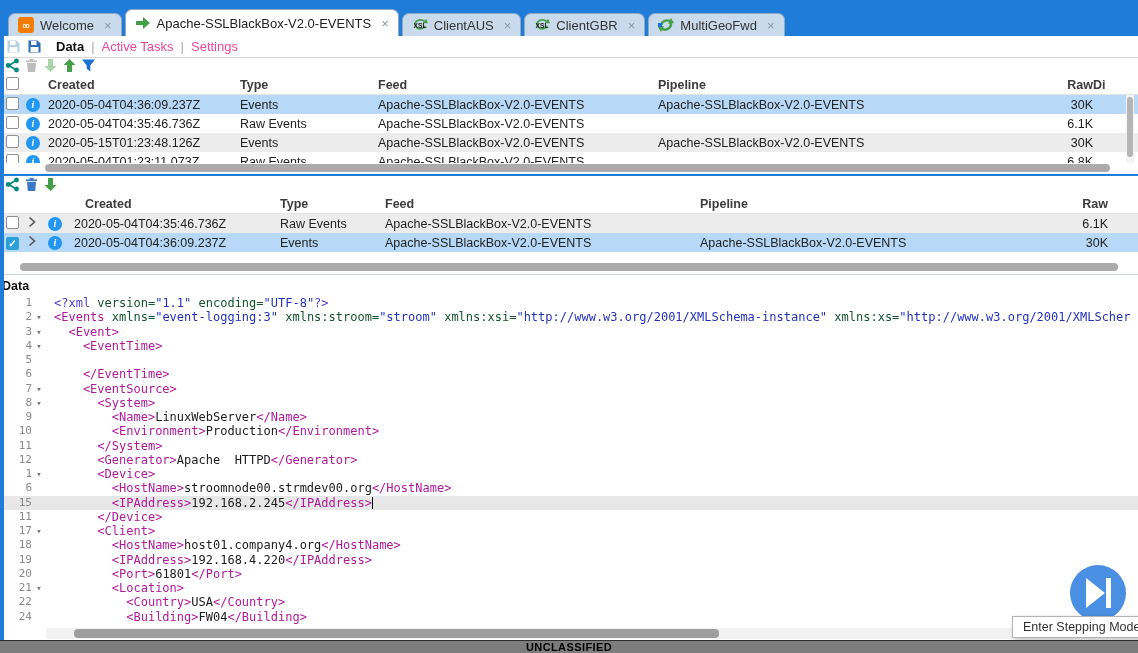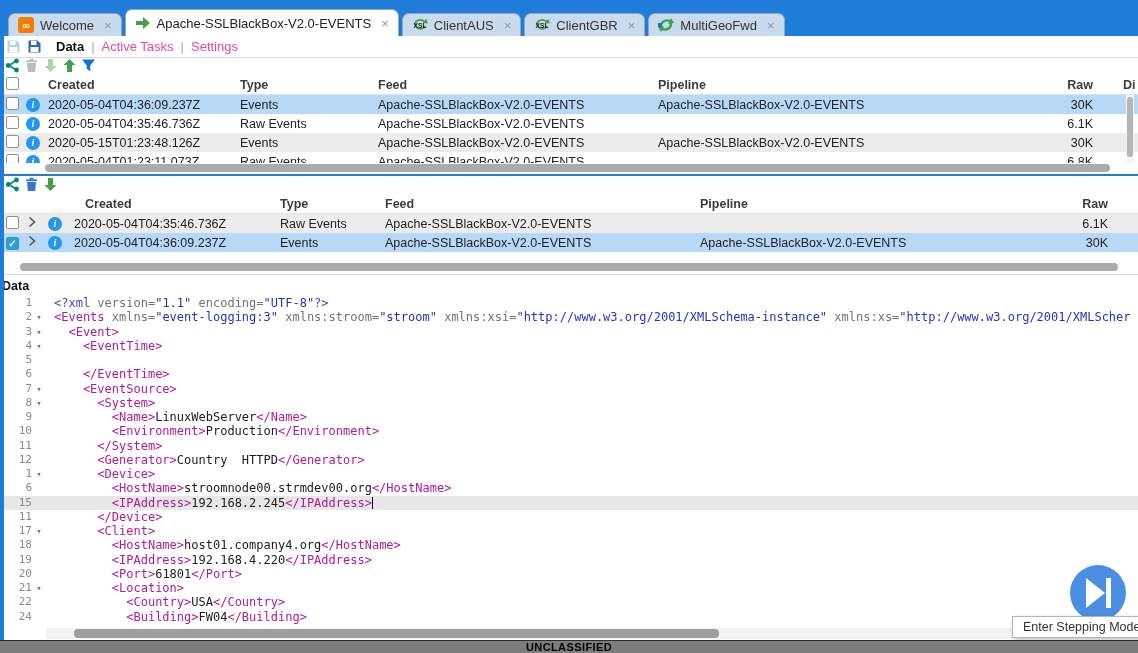--- a/index.html
+++ b/index.html
@@ -54,21 +54,21 @@
 
   .editor { position:absolute; left:0; top:296px; width:1138px; height:344px; background:#fff; overflow:hidden; font-family:"DejaVu Sans Mono", monospace; font-size:12px; }
   .codeline { display:flex; height:14.25px; line-height:14.25px; white-space:pre; }
   .codeline.activeln { background:#e7e7e7; }
   .gut { width:46px; flex:0 0 46px; display:flex; justify-content:flex-end; color:#8a8a8a; font-size:11px; }
   .gut .num { width:30px; text-align:right; }
   .gut .fold { width:14px; text-align:center; color:#777; font-size:9px; }
   .code { padding-left:8px; overflow:hidden; }
   .c-pi  { color:#4b3fd0; }
   .c-tag { color:#b01a9b; }
-  .c-attr{ color:#737373; }
+  .c-attr{ color:#14532d; }
   .c-val { color:#2433bb; }
   .c-txt { color:#1c1c1c; }
   .cursor { display:inline-block; width:0; height:12px; border-left:1.5px solid #000; vertical-align:-2px; }
 
   
   .ed-hscroll { position:absolute; left:46px; top:628px; width:966px; height:11px; background:#f2f2f2; }
   .ed-hthumb { position:absolute; left:28px; top:1px; width:645px; height:9px; background:#9e9e9e; border-radius:4px; }
 
   
   .step-btn { position:absolute; left:1069px; top:564px; width:58px; height:58px; }
@@ -215,21 +215,21 @@
 </div>
 
 <div class="thead grid1" style="top:76px;">
   <span><span class="cb"></span></span>
   <span></span>
   <span>Created</span>
   <span>Type</span>
   <span>Feed</span>
   <span>Pipeline</span>
   <span class="cell-r">Raw</span>
-  <span style="padding-left:30px;">Di</span>
+  <span style="">Di</span>
 </div>
 <div class="rows" style="top:95px; height:68px;" id="table1">
     <div class="trow grid1 sel">
       <span><span class="cb"></span></span>
       <span><span class="info">i</span></span>
       <span>2020-05-04T04:36:09.237Z</span>
       <span>Events</span>
       <span>Apache-SSLBlackBox-V2.0-EVENTS</span>
       <span>Apache-SSLBlackBox-V2.0-EVENTS</span>
       <span class="cell-r">30K</span>
@@ -395,21 +395,21 @@
     <div class="codeline"><span class="gut"><span class="num">2</span><span class="fold">▾</span></span><span class="code"><span class="c-tag">&lt;Events </span><span class="c-attr">xmlns=</span><span class="c-val">"event-logging:3"</span><span class="c-attr"> xmlns:stroom=</span><span class="c-val">"stroom"</span><span class="c-attr"> xmlns:xsi=</span><span class="c-val">"http://www.w3.org/2001/XMLSchema-instance"</span><span class="c-attr"> xmlns:xs=</span><span class="c-val">"http://www.w3.org/2001/XMLScher</span></span></div>
     <div class="codeline"><span class="gut"><span class="num">3</span><span class="fold">▾</span></span><span class="code"><span class="c-tag">  &lt;Event&gt;</span></span></div>
     <div class="codeline"><span class="gut"><span class="num">4</span><span class="fold">▾</span></span><span class="code"><span class="c-tag">    &lt;EventTime&gt;</span></span></div>
     <div class="codeline"><span class="gut"><span class="num">5</span><span class="fold"></span></span></div>
     <div class="codeline"><span class="gut"><span class="num">6</span><span class="fold"></span></span><span class="code"><span class="c-tag">    &lt;/EventTime&gt;</span></span></div>
     <div class="codeline"><span class="gut"><span class="num">7</span><span class="fold">▾</span></span><span class="code"><span class="c-tag">    &lt;EventSource&gt;</span></span></div>
     <div class="codeline"><span class="gut"><span class="num">8</span><span class="fold">▾</span></span><span class="code"><span class="c-tag">      &lt;System&gt;</span></span></div>
     <div class="codeline"><span class="gut"><span class="num">9</span><span class="fold"></span></span><span class="code"><span class="c-tag">        &lt;Name&gt;</span><span class="c-txt">LinuxWebServer</span><span class="c-tag">&lt;/Name&gt;</span></span></div>
     <div class="codeline"><span class="gut"><span class="num">10</span><span class="fold"></span></span><span class="code"><span class="c-tag">        &lt;Environment&gt;</span><span class="c-txt">Production</span><span class="c-tag">&lt;/Environment&gt;</span></span></div>
     <div class="codeline"><span class="gut"><span class="num">11</span><span class="fold"></span></span><span class="code"><span class="c-tag">      &lt;/System&gt;</span></span></div>
-    <div class="codeline"><span class="gut"><span class="num">12</span><span class="fold"></span></span><span class="code"><span class="c-tag">      &lt;Generator&gt;</span><span class="c-txt">Country  HTTPD</span><span class="c-tag">&lt;/Generator&gt;</span></span></div>
+    <div class="codeline"><span class="gut"><span class="num">12</span><span class="fold"></span></span><span class="code"><span class="c-tag">      &lt;Generator&gt;</span><span class="c-txt">Apache  HTTPD</span><span class="c-tag">&lt;/Generator&gt;</span></span></div>
     <div class="codeline"><span class="gut"><span class="num">1</span><span class="fold">▾</span></span><span class="code"><span class="c-tag">      &lt;Device&gt;</span></span></div>
     <div class="codeline"><span class="gut"><span class="num">6</span><span class="fold"></span></span><span class="code"><span class="c-tag">        &lt;HostName&gt;</span><span class="c-txt">stroomnode00.strmdev00.org</span><span class="c-tag">&lt;/HostName&gt;</span></span></div>
     <div class="codeline activeln"><span class="gut"><span class="num">15</span><span class="fold"></span></span><span class="code"><span class="c-tag">        &lt;IPAddress&gt;</span><span class="c-txt">192.168.2.245</span><span class="c-tag">&lt;/IPAddress&gt;</span><span class="cursor"></span></span></div>
     <div class="codeline"><span class="gut"><span class="num">11</span><span class="fold"></span></span><span class="code"><span class="c-tag">      &lt;/Device&gt;</span></span></div>
     <div class="codeline"><span class="gut"><span class="num">17</span><span class="fold">▾</span></span><span class="code"><span class="c-tag">      &lt;Client&gt;</span></span></div>
     <div class="codeline"><span class="gut"><span class="num">18</span><span class="fold"></span></span><span class="code"><span class="c-tag">        &lt;HostName&gt;</span><span class="c-txt">host01.company4.org</span><span class="c-tag">&lt;/HostName&gt;</span></span></div>
     <div class="codeline"><span class="gut"><span class="num">19</span><span class="fold"></span></span><span class="code"><span class="c-tag">        &lt;IPAddress&gt;</span><span class="c-txt">192.168.4.220</span><span class="c-tag">&lt;/IPAddress&gt;</span></span></div>
     <div class="codeline"><span class="gut"><span class="num">20</span><span class="fold"></span></span><span class="code"><span class="c-tag">        &lt;Port&gt;</span><span class="c-txt">61801</span><span class="c-tag">&lt;/Port&gt;</span></span></div>
     <div class="codeline"><span class="gut"><span class="num">21</span><span class="fold">▾</span></span><span class="code"><span class="c-tag">        &lt;Location&gt;</span></span></div>
     <div class="codeline"><span class="gut"><span class="num">22</span><span class="fold"></span></span><span class="code"><span class="c-tag">          &lt;Country&gt;</span><span class="c-txt">USA</span><span class="c-tag">&lt;/Country&gt;</span></span></div>

